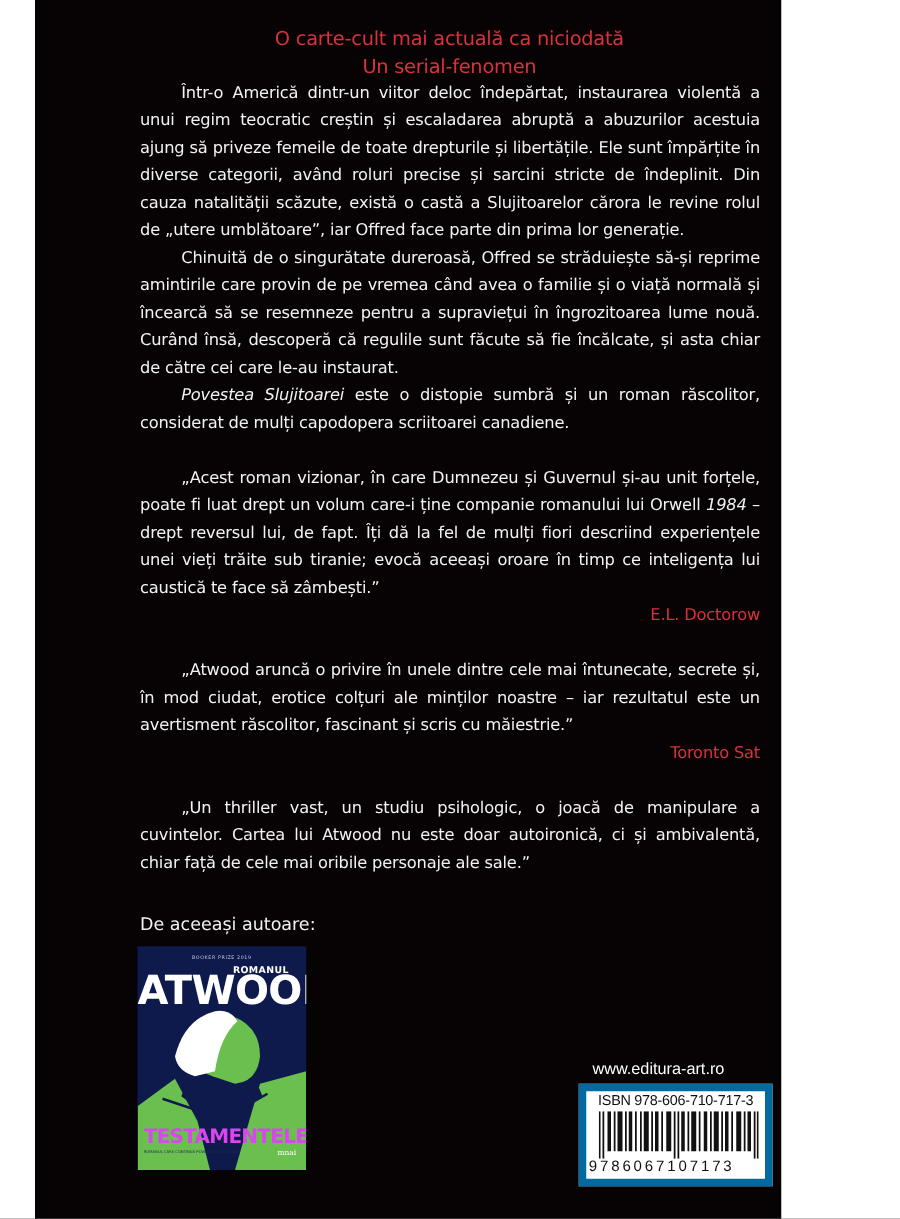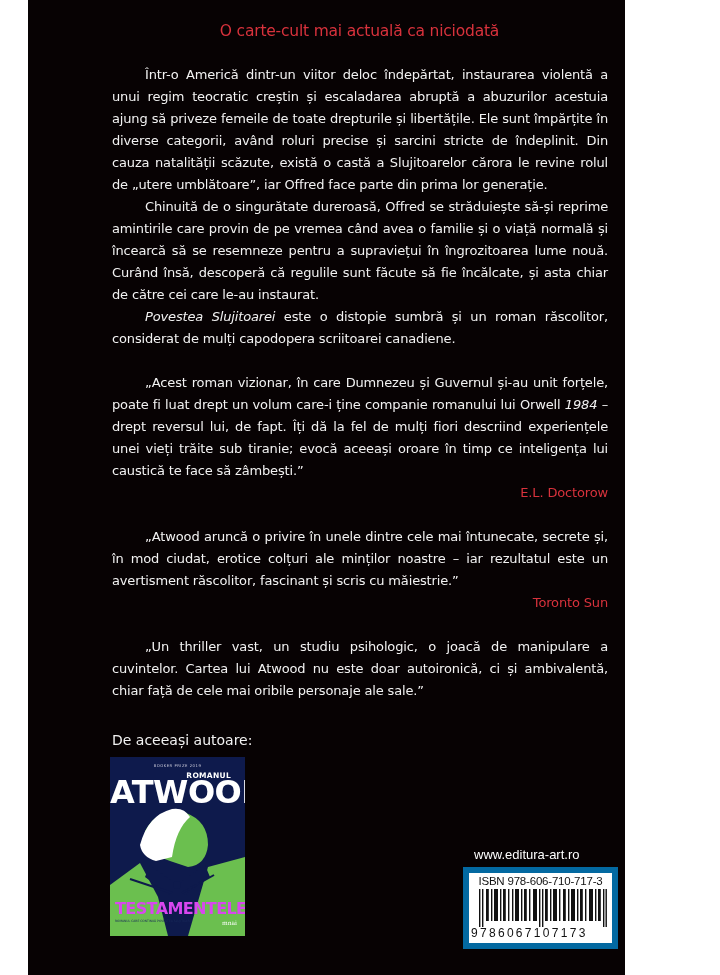--- a/index.html
+++ b/index.html
@@ -55,31 +55,32 @@
     }
     .isbn { position: absolute; top: 2px; left: 0; width: 100%; text-align: center; font-size: 11.5px; color: #111; font-family: "Liberation Sans", sans-serif; letter-spacing: -0.2px; }
     .bars { position: absolute; left: 10px; top: 16px; width: 128px; height: 38px; }
     .digits { position: absolute; left: 2px; top: 53px; width: 136px; font-size: 12px; color: #111; font-family: "Liberation Sans", sans-serif; letter-spacing: 2.3px; }
   </style>
 </head>
 <body>
 
 <div class="cover">
   <div class="tagline tag1">O carte-cult mai actuală ca niciodată</div>
+  <div class="tagline tag2">Un serial-fenomen</div>
 
   <div class="content">
     <p>Într-o Americă dintr-un viitor deloc îndepărtat, instaurarea violentă a unui regim teocratic creștin și escaladarea abruptă a abuzurilor acestuia ajung să priveze femeile de toate drepturile și libertățile. Ele sunt împărțite în diverse categorii, având roluri precise și sarcini stricte de îndeplinit. Din cauza natalității scăzute, există o castă a Slujitoarelor cărora le revine rolul de „utere umblătoare”, iar Offred face parte din prima lor generație.</p>
     <p>Chinuită de o singurătate dureroasă, Offred se străduiește să-și reprime amintirile care provin de pe vremea când avea o familie și o viață normală și încearcă să se resemneze pentru a supraviețui în îngrozitoarea lume nouă. Curând însă, descoperă că regulile sunt făcute să fie încălcate, și asta chiar de către cei care le-au instaurat.</p>
     <p><em>Povestea Slujitoarei</em><span> este o distopie sumbră și un roman răscolitor, considerat de mulți capodopera scriitoarei canadiene.</span></p>
 
     <p class="spaced"><span>„Acest roman vizionar, în care Dumnezeu și Guvernul și-au unit forțele, poate fi luat drept un volum care-i ține companie romanului lui Orwell </span><em>1984</em><span> – drept reversul lui, de fapt. Îți dă la fel de mulți fiori descriind experiențele unei vieți trăite sub tiranie; evocă aceeași oroare în timp ce inteligența lui caustică te face să zâmbești.”</span></p>
     <p class="src">E.L. Doctorow</p>
 
     <p>„Atwood aruncă o privire în unele dintre cele mai întunecate, secrete și, în mod ciudat, erotice colțuri ale minților noastre – iar rezultatul este un avertisment răscolitor, fascinant și scris cu măiestrie.”</p>
-    <p class="src">Toronto Sun</p>
+    <p class="src">Toronto Sat</p>
 
     <p>„Un thriller vast, un studiu psihologic, o joacă de manipulare a cuvintelor. Cartea lui Atwood nu este doar autoironică, ci și ambivalentă, chiar față de cele mai oribile personaje ale sale.”</p>
   </div>
 
   <div class="also">De aceeași autoare:</div>
 
   <div class="book">
     <svg width="135" height="179" viewBox="0 0 135 179">
       <polygon points="0,128 30,106 48,140 58,179 0,179" fill="#6bbf4f"></polygon>
       <polygon points="135,100 98,110 78,179 135,179" fill="#6bbf4f"></polygon>

